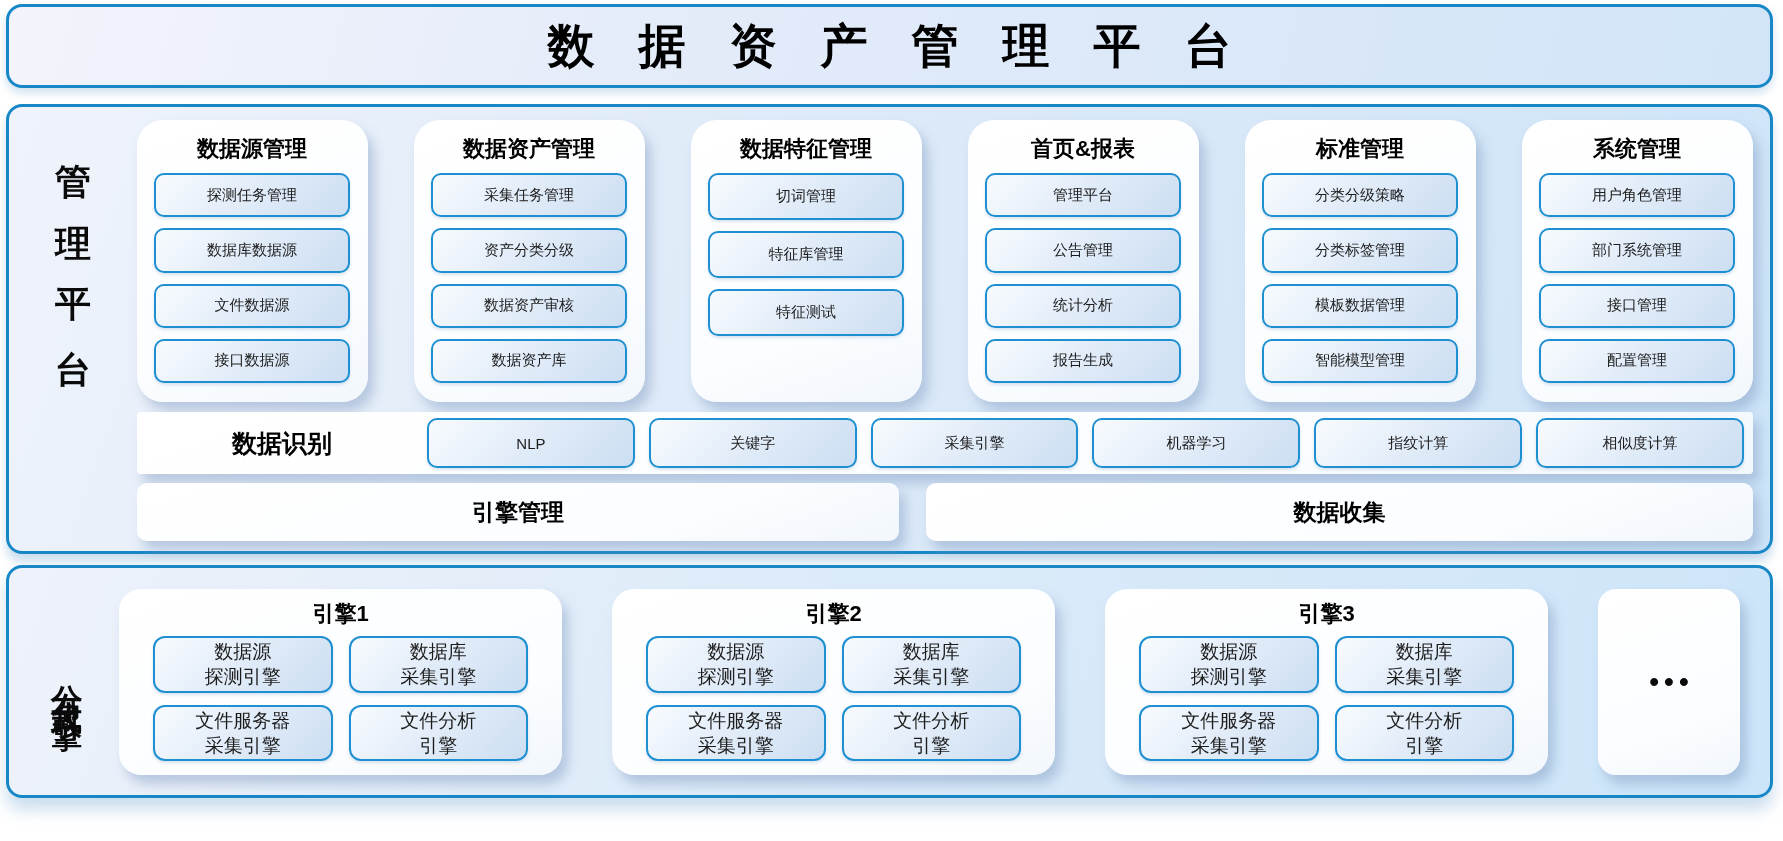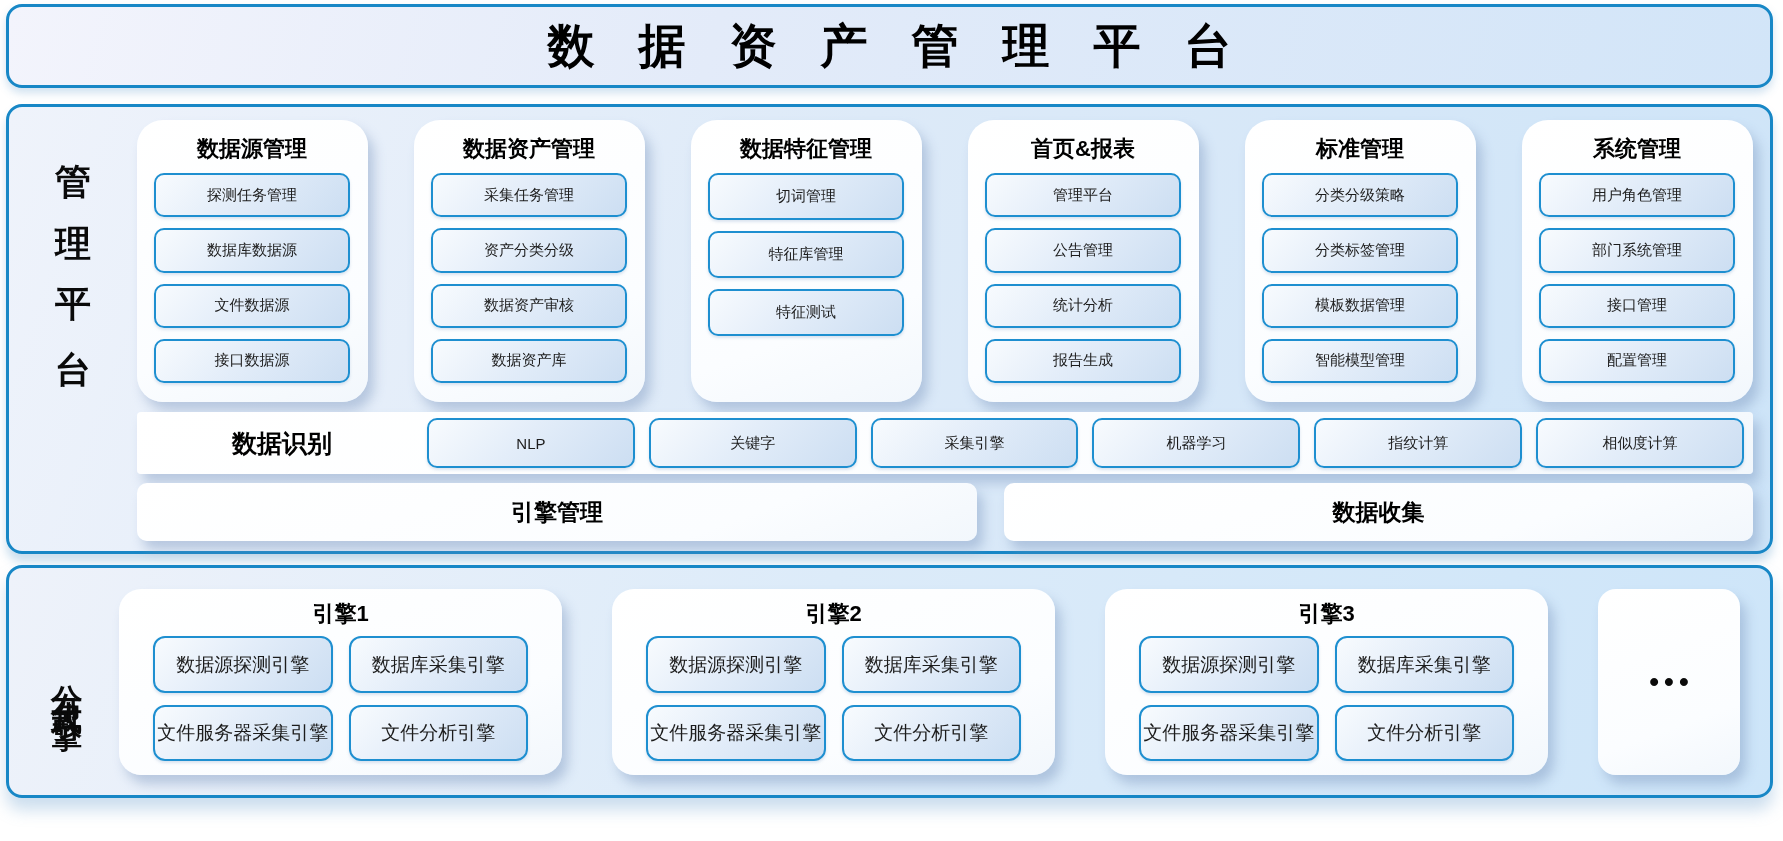--- a/index.html
+++ b/index.html
@@ -80,21 +80,21 @@
   }
   .recog-btns { flex: 1; display: flex; gap: 14px; }
   .recog-btns .blue-btn { flex: 1; height: 50px; }
 
   .bars-row { margin-top: 9px; display: flex; gap: 27px; height: 63px; }
   .engine-bar {
     border-radius: 10px;
     display: flex; align-items: center; justify-content: center;
     font-weight: bold; font-size: 23px; color: #000;
   }
-  .bar-left  { width: 840px; }
+  .bar-left  { width: 762px; }
   .bar-right { flex: 1; }
 
   
   .bottom-panel {
     position: absolute; left: 6px; top: 565px;
     width: 1767px; height: 233px;
     border: 3px solid #1787c6; border-radius: 16px;
     background: linear-gradient(110deg, #eef2fa 0%, #dcebf9 45%, #cde5f9 100%);
     box-shadow: 0 12px 16px rgba(110,160,205,0.35);
   }
@@ -112,21 +112,21 @@
   }
   .engine-title {
     text-align: center; font-weight: bold; font-size: 22px;
     line-height: 34px; margin-bottom: 5px; color: #000;
   }
   .engine-grid {
     flex: 1; display: grid;
     grid-template-columns: 1fr 1fr; gap: 12px 16px;
   }
   .engine-grid .blue-btn {
-    border-radius: 12px;
+    flex-direction: column; border-radius: 12px;
     font-size: 19px; line-height: 25px;
   }
   .dots-card {
     width: 142px; flex: none; border-radius: 18px;
     display: flex; align-items: center; justify-content: center;
   }
   .dots {
     font-size: 28px; font-weight: bold; letter-spacing: 5px;
     color: #0a0a0a; text-indent: 5px;
   }

